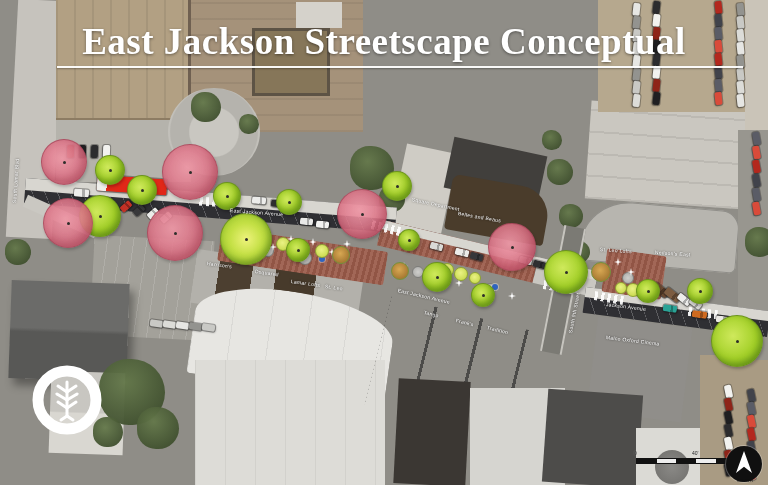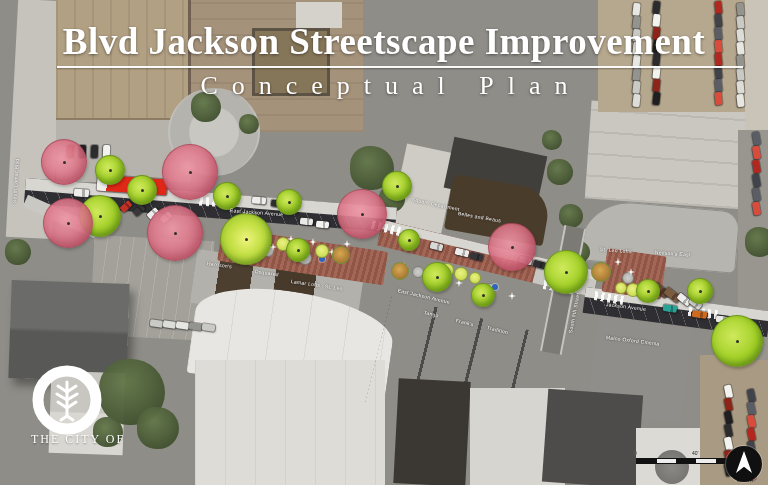--- a/index.html
+++ b/index.html
@@ -372,41 +372,39 @@
       <div class="map-label" style="left: 456px; top: 317px; transform: rotate(14deg);">Frank's</div>
       <div class="map-label" style="left: 487px; top: 324px; transform: rotate(14deg);">Tradition</div>
       <div class="map-label" style="left: 412px; top: 196px; transform: rotate(12deg);">Square Department</div>
       <div class="map-label" style="left: 458px; top: 210px; transform: rotate(10deg);">Belles and Beaus</div>
       <div class="map-label" style="left: 600px; top: 246px; transform: rotate(4deg);">St. Leo Lofts</div>
       <div class="map-label" style="left: 655px; top: 249px; transform: rotate(4deg);">Neilson's East</div>
       <div class="map-label" style="left: 606px; top: 334px; transform: rotate(7deg);">Malco Oxford Cinema</div>
     </div>
 
   <div id="title-block">
-    <div id="main-title">Blvd Jackson Streetscape Improvement</div>
-    <div id="subtitle">Conceptual Plan</div>
+    <div id="main-title">East Jackson Streetscape Conceptual</div>
   </div>
   <div id="title-rule"></div>
 
   <div id="logo">
     <svg width="86" height="86" viewBox="0 0 86 86">
       <circle cx="43" cy="40" r="29" fill="none" stroke="#ffffff" stroke-width="11"></circle>
       <g stroke="#ffffff" stroke-width="3" stroke-linecap="round">
         <line x1="43" y1="22" x2="43" y2="56"></line>
         <line x1="43" y1="32" x2="34" y2="26"></line>
           <line x1="43" y1="32" x2="52" y2="26"></line>
         <line x1="43" y1="40" x2="33" y2="34"></line>
           <line x1="43" y1="40" x2="53" y2="34"></line>
         <line x1="43" y1="48" x2="34" y2="42"></line>
           <line x1="43" y1="48" x2="52" y2="42"></line>
         <line x1="43" y1="56" x2="37" y2="60"></line>
           <line x1="43" y1="56" x2="49" y2="60"></line>
       </g>
     </svg>
-    <div id="logo-line1">THE CITY OF</div>
   </div>
 
   <div class="scale-num" id="sc0">0</div>
   <div class="scale-num" id="sc1">40'</div>
   <div class="scale-num" id="sc2">80'</div>
   <div id="scalebar">
     <div></div>
     <div></div>
     <div></div>
     <div></div>

